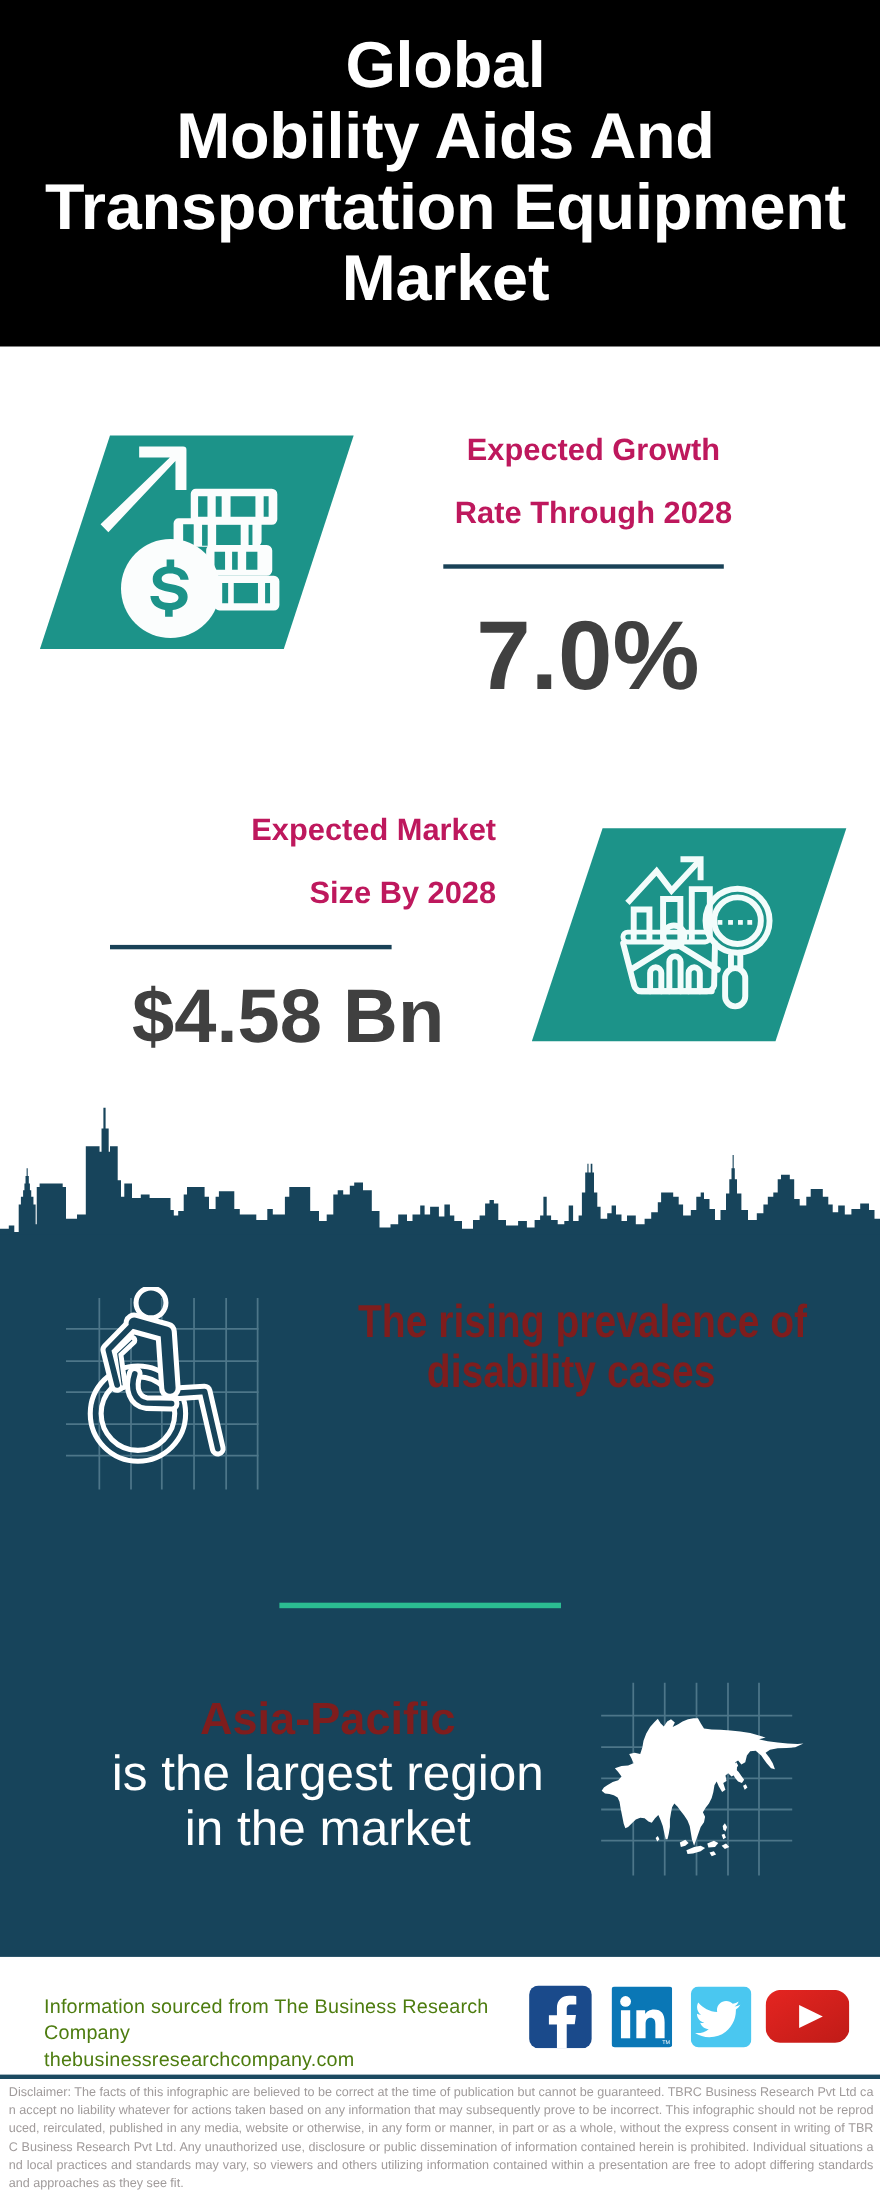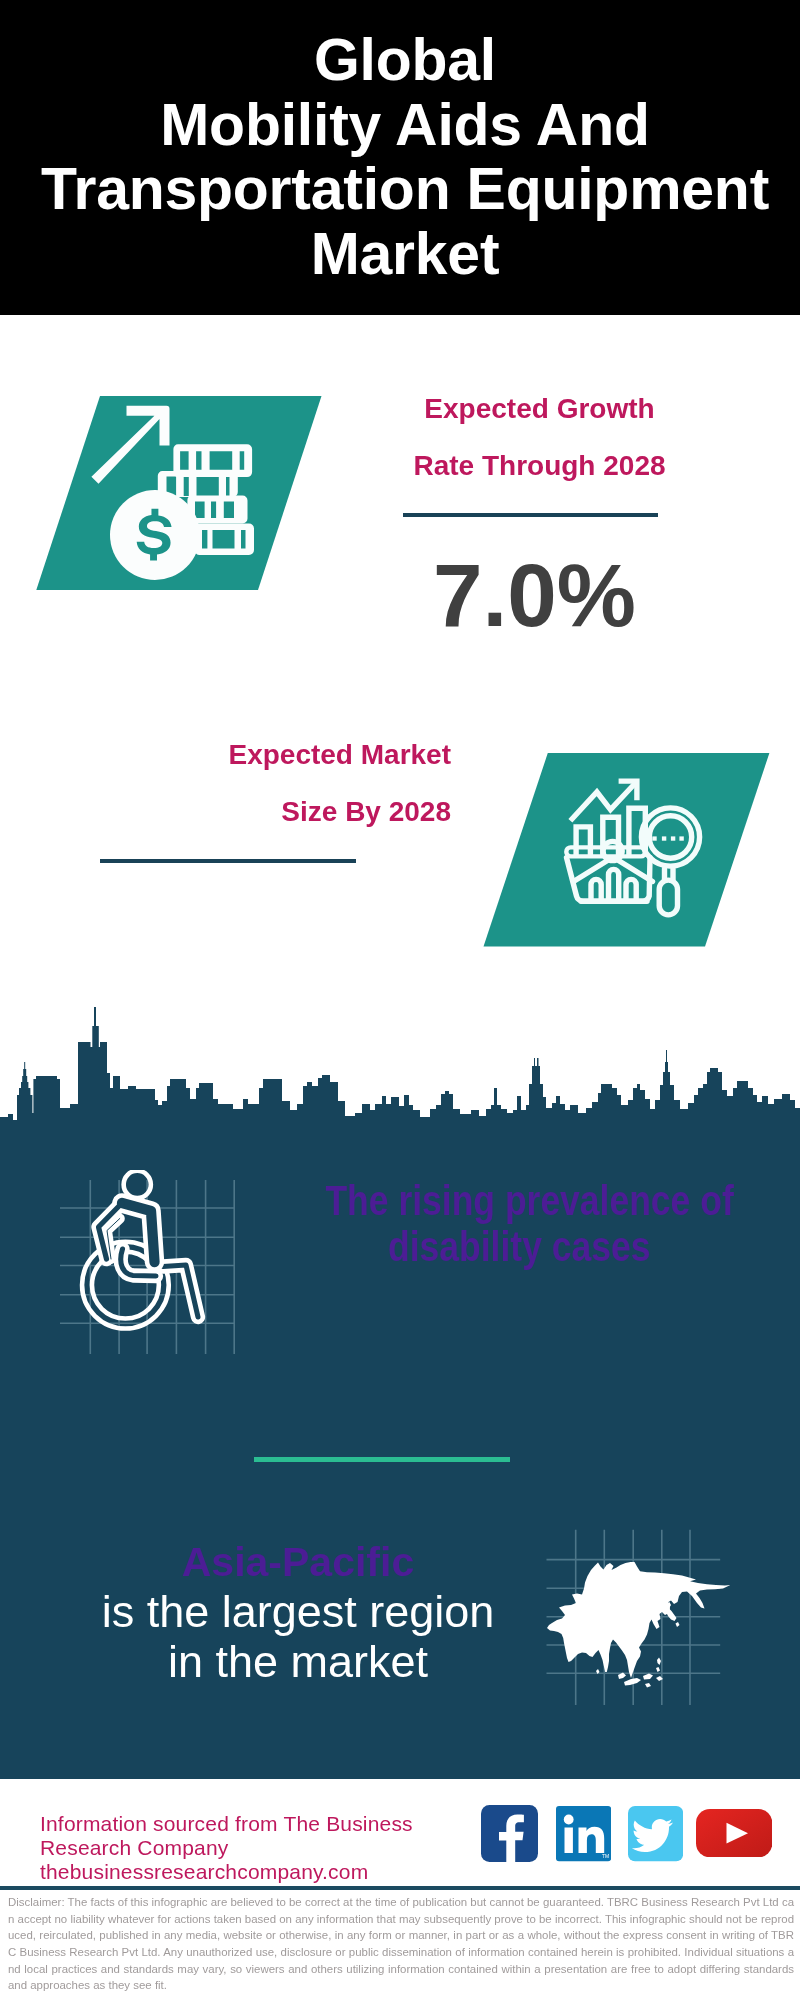--- a/index.html
+++ b/index.html
@@ -18,29 +18,29 @@
   .stat-text{position:absolute;text-align:center;}
   .stat-label{color:#be185d;font-size:28px;font-weight:bold;line-height:57px;}
   .stat-rule{height:4px;background:#194257;}
   .stat-value{color:#404040;font-weight:bold;}
 
   
   .dark{position:absolute;left:0;top:1121px;width:800px;height:658px;background:#17445b;}
   .skyline{position:absolute;left:0;top:1005px;width:800px;height:120px;}
 
   .drv-text{position:absolute;text-align:center;}
-  .hl{color:#4c1d95;font-weight:bold;font-size:42px;}
+  .hl{color:#7f1d1d;font-weight:bold;font-size:42px;}
   .hl span{display:inline-block;white-space:nowrap;transform:scaleX(0.845);}
   .nm{color:#ffffff;font-size:42px;}
   .nm span{display:inline-block;white-space:nowrap;transform:scaleX(0.917);}
   .hl2{font-size:41px;} .hl2 span{transform:scaleX(1);}
   .nm2{font-size:45px;} .nm2 span{transform:scaleX(1);}
 
   .divider{position:absolute;height:4px;background:#2bbd92;}
-  .src-text{position:absolute;color:#be185d;font-size:21px;line-height:24px;letter-spacing:0.18px;}
+  .src-text{position:absolute;color:#4d7c0f;font-size:18px;line-height:24px;letter-spacing:0.18px;}
   .disclaimer-rule{position:absolute;left:0;top:1886px;width:800px;height:4px;background:#1b4a60;}
   .disclaimer{position:absolute;left:8px;top:1894px;width:786px;color:#a09b9b;font-size:11.45px;line-height:16.63px;text-align:justify;word-break:break-all;}
 </style>
 </head>
 <body>
 
 <div class="page">
 
   <div class="header">
     <div class="header-title">
@@ -83,20 +83,21 @@
     <div>Rate Through 2028</div>
   </div>
   <div class="stat-rule" style="position:absolute;left:403px;top:513px;width:255px;"></div>
   <div class="stat-text stat-value" style="left:334px;top:545px;width:401px;font-size:89px;line-height:100px;">7.0%</div>
 
   <div class="stat-text stat-label" style="left:51px;top:726px;width:400px;text-align:right;">
     <div>Expected Market</div>
     <div>Size By 2028</div>
   </div>
   <div class="stat-rule" style="position:absolute;left:100px;top:859px;width:256px;"></div>
+  <div class="stat-text stat-value" style="left:62px;top:885px;width:400px;font-size:69px;line-height:78px;">$4.58 Bn</div>
 
   <div class="dark"></div>
 
   <svg style="position:absolute;left:50px;top:1170px;width:195px;height:190px;" width="195" height="190" viewBox="0 0 195 190">
     <g stroke="#4d7689" stroke-width="1.6">
       <path d="M40.3,10 V184 M69.1,10 V184 M97.1,10 V184 M126.4,10 V184 M155.6,10 V184 M184.2,10 V184"></path>
       <path d="M10,38 H185 M10,67.3 H185 M10,95.5 H185 M10,124.7 H185 M10,153.3 H185"></path>
     </g>
     <g>
 

